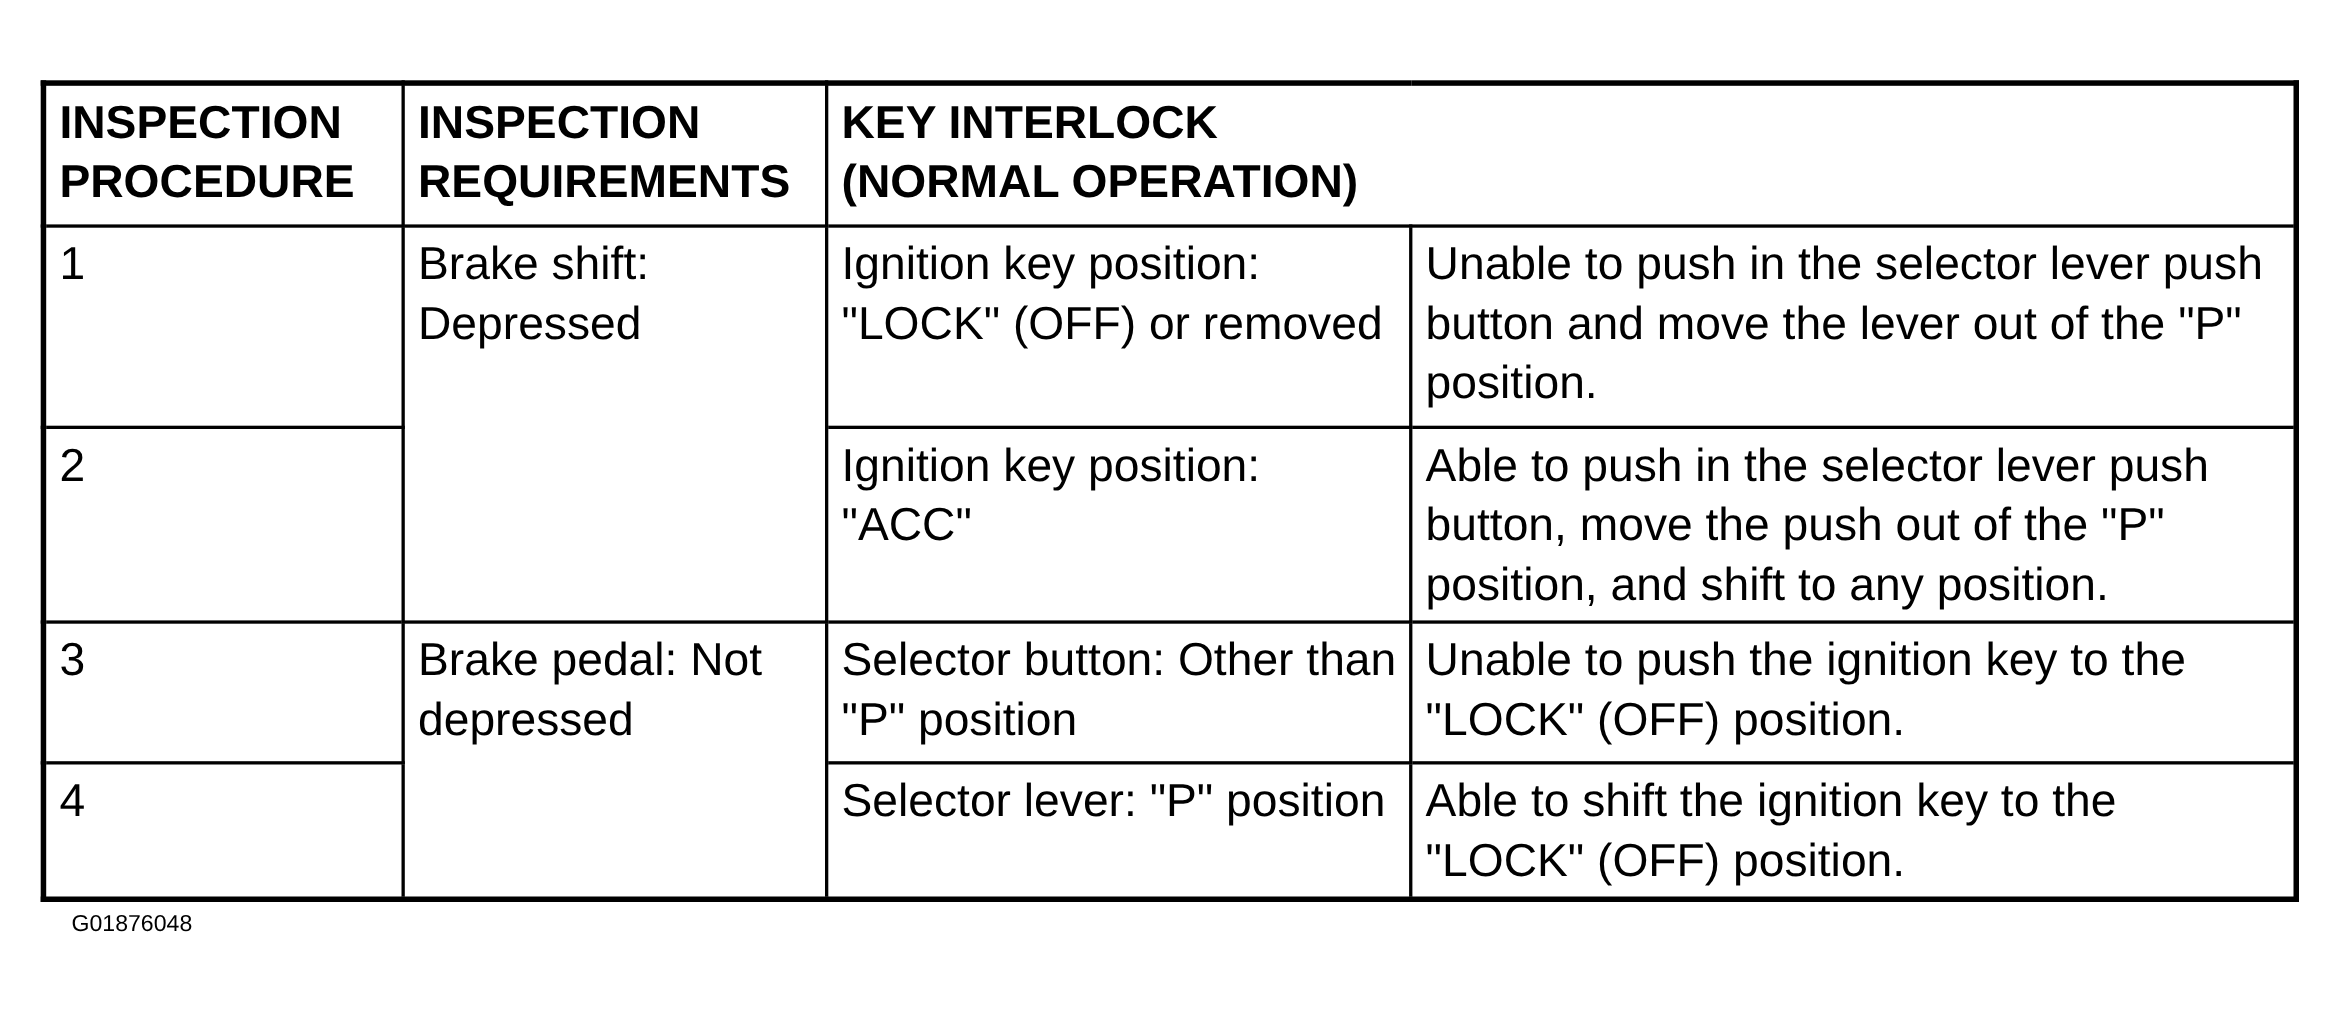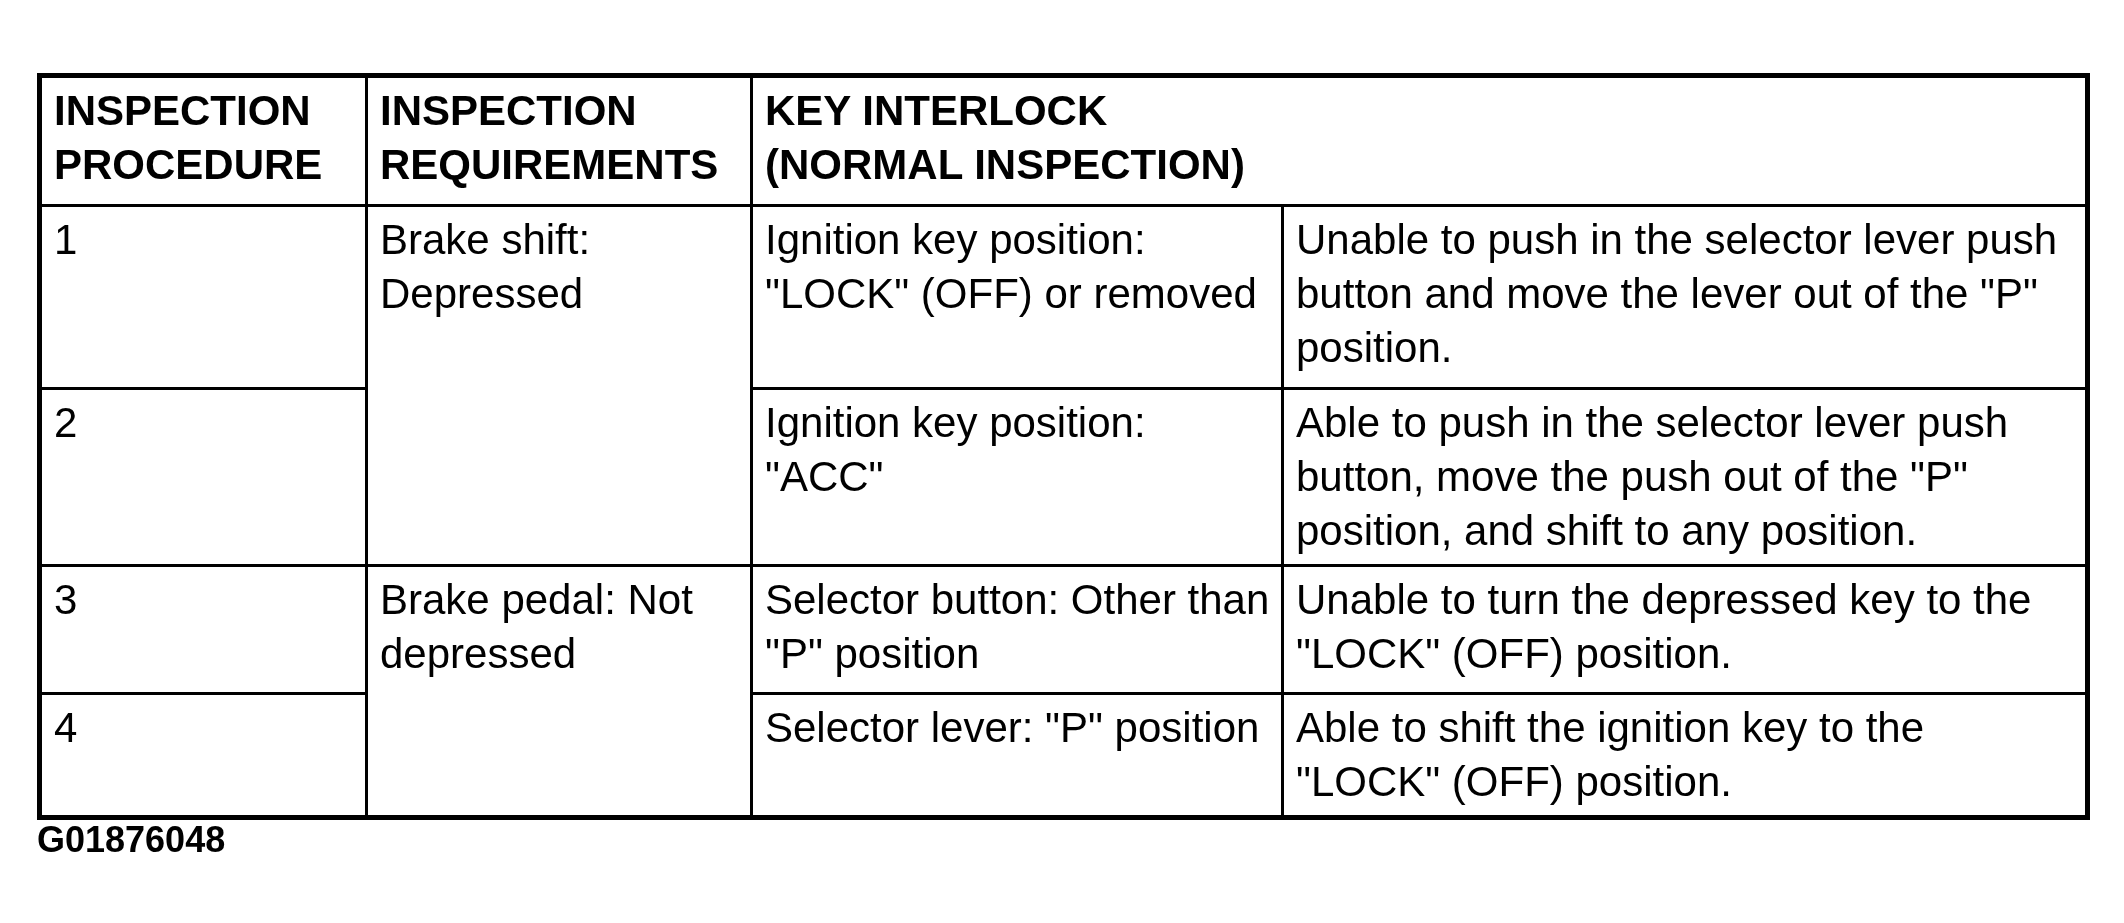--- a/index.html
+++ b/index.html
@@ -1,15 +1,15 @@
 <!DOCTYPE html>
 <html><head>
 <meta charset="utf-8">
 <style>
-  * { box-sizing: border-box; }
+  * { box-sizing: border-box; padding-left: 28px; }
   html, body {
     margin: 0;
     padding: 0;
     background: #ffffff;
   }
   body {
     width: 2124px;
     height: 923px;
     font-family: "Liberation Sans", sans-serif;
     color: #000000;
@@ -48,22 +48,22 @@
   }
   tr.row-header { height: 130px; }
   tr.row-1 { height: 183px; }
   tr.row-2 { height: 170px; }
   tr.row-3 { height: 128px; }
   tr.row-4 { height: 111px; }
   .figure-id {
     position: absolute;
     left: 37px;
     top: 824px;
-    font-size: 36px;
-    font-weight: bold;
+    font-size: 21px;
+    font-weight: normal;
     line-height: 32px;
   }
 </style>
 </head>
 <body>
 
 <div class="page">
 
   <table class="spec-table">
     <colgroup>
@@ -72,21 +72,21 @@
       <col style="width:531px">
       <col style="width:805px">
     </colgroup>
     <tbody>
       <tr class="row-header">
         <th>INSPECTION
 PROCEDURE</th>
         <th>INSPECTION
 REQUIREMENTS</th>
         <th colspan="2">KEY INTERLOCK
-(NORMAL INSPECTION)</th>
+(NORMAL OPERATION)</th>
       </tr>
 
       <tr class="row-1">
         <td>1</td>
         <td rowspan="2">Brake shift:
 Depressed</td>
         <td>Ignition key position:
 "LOCK" (OFF) or removed</td>
         <td>Unable to push in the selector lever push
 button and move the lever out of the "P"
@@ -101,21 +101,21 @@
 button, move the push out of the "P"
 position, and shift to any position.</td>
       </tr>
 
       <tr class="row-3">
         <td>3</td>
         <td rowspan="2">Brake pedal: Not
 depressed</td>
         <td>Selector button: Other than
 "P" position</td>
-        <td>Unable to turn the depressed key to the
+        <td>Unable to push the ignition key to the
 "LOCK" (OFF) position.</td>
       </tr>
 
       <tr class="row-4">
         <td>4</td>
         <td>Selector lever: "P" position</td>
         <td>Able to shift the ignition key to the
 "LOCK" (OFF) position.</td>
       </tr>
     </tbody>

